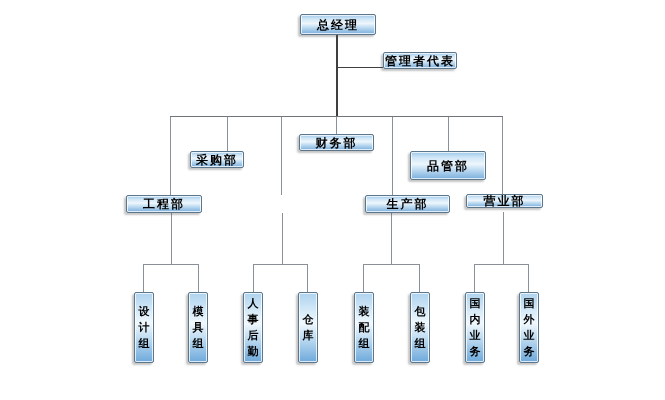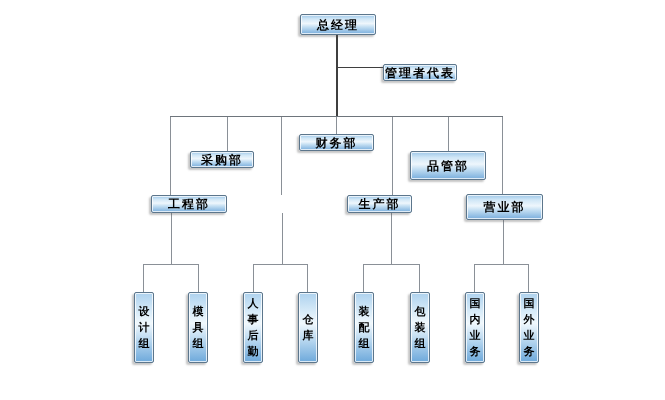--- a/index.html
+++ b/index.html
@@ -61,41 +61,41 @@
   <div class="ln" style="left:253px;top:264px;width:1px;height:29px"></div>
   <div class="ln" style="left:307px;top:264px;width:1px;height:29px"></div>
   <div class="ln" style="left:363px;top:264px;width:1px;height:29px"></div>
   <div class="ln" style="left:419px;top:264px;width:1px;height:29px"></div>
   <div class="ln" style="left:474px;top:264px;width:1px;height:29px"></div>
   <div class="ln" style="left:528px;top:264px;width:1px;height:29px"></div>
 
   <div class="node hbox" style="left:300px;top:14px;width:76px;height:21px">
     <span>总经理</span>
   </div>
-  <div class="node hbox" style="left:383px;top:64px;width:74px;height:17px">
+  <div class="node hbox" style="left:383px;top:52px;width:74px;height:17px">
     <span>管理者代表</span>
   </div>
 
-  <div class="node hbox" style="left:190px;top:151px;width:64px;height:17px">
+  <div class="node hbox" style="left:190px;top:151px;width:54px;height:17px">
     <span>采购部</span>
   </div>
   <div class="node hbox" style="left:299px;top:134px;width:75px;height:17px">
     <span>财务部</span>
   </div>
   <div class="node hbox" style="left:410px;top:151px;width:76px;height:29px">
     <span>品管部</span>
   </div>
 
-  <div class="node hbox" style="left:151px;top:195px;width:76px;height:18px">
+  <div class="node hbox" style="left:126px;top:195px;width:76px;height:18px">
     <span>工程部</span>
   </div>
-  <div class="node hbox" style="left:347px;top:195px;width:65px;height:18px">
+  <div class="node hbox" style="left:365px;top:195px;width:85px;height:18px">
     <span>生产部</span>
   </div>
-  <div class="node hbox" style="left:466px;top:194px;width:77px;height:26px">
+  <div class="node hbox" style="left:466px;top:194px;width:77px;height:14px">
     <span>营业部</span>
   </div>
 
   <div class="node vbox" style="left:134px;top:292px;width:20px;height:71px">
     <span class="vtext">
         <span>设</span>
         <span>计</span>
         <span>组</span>
       </span>
   </div>

